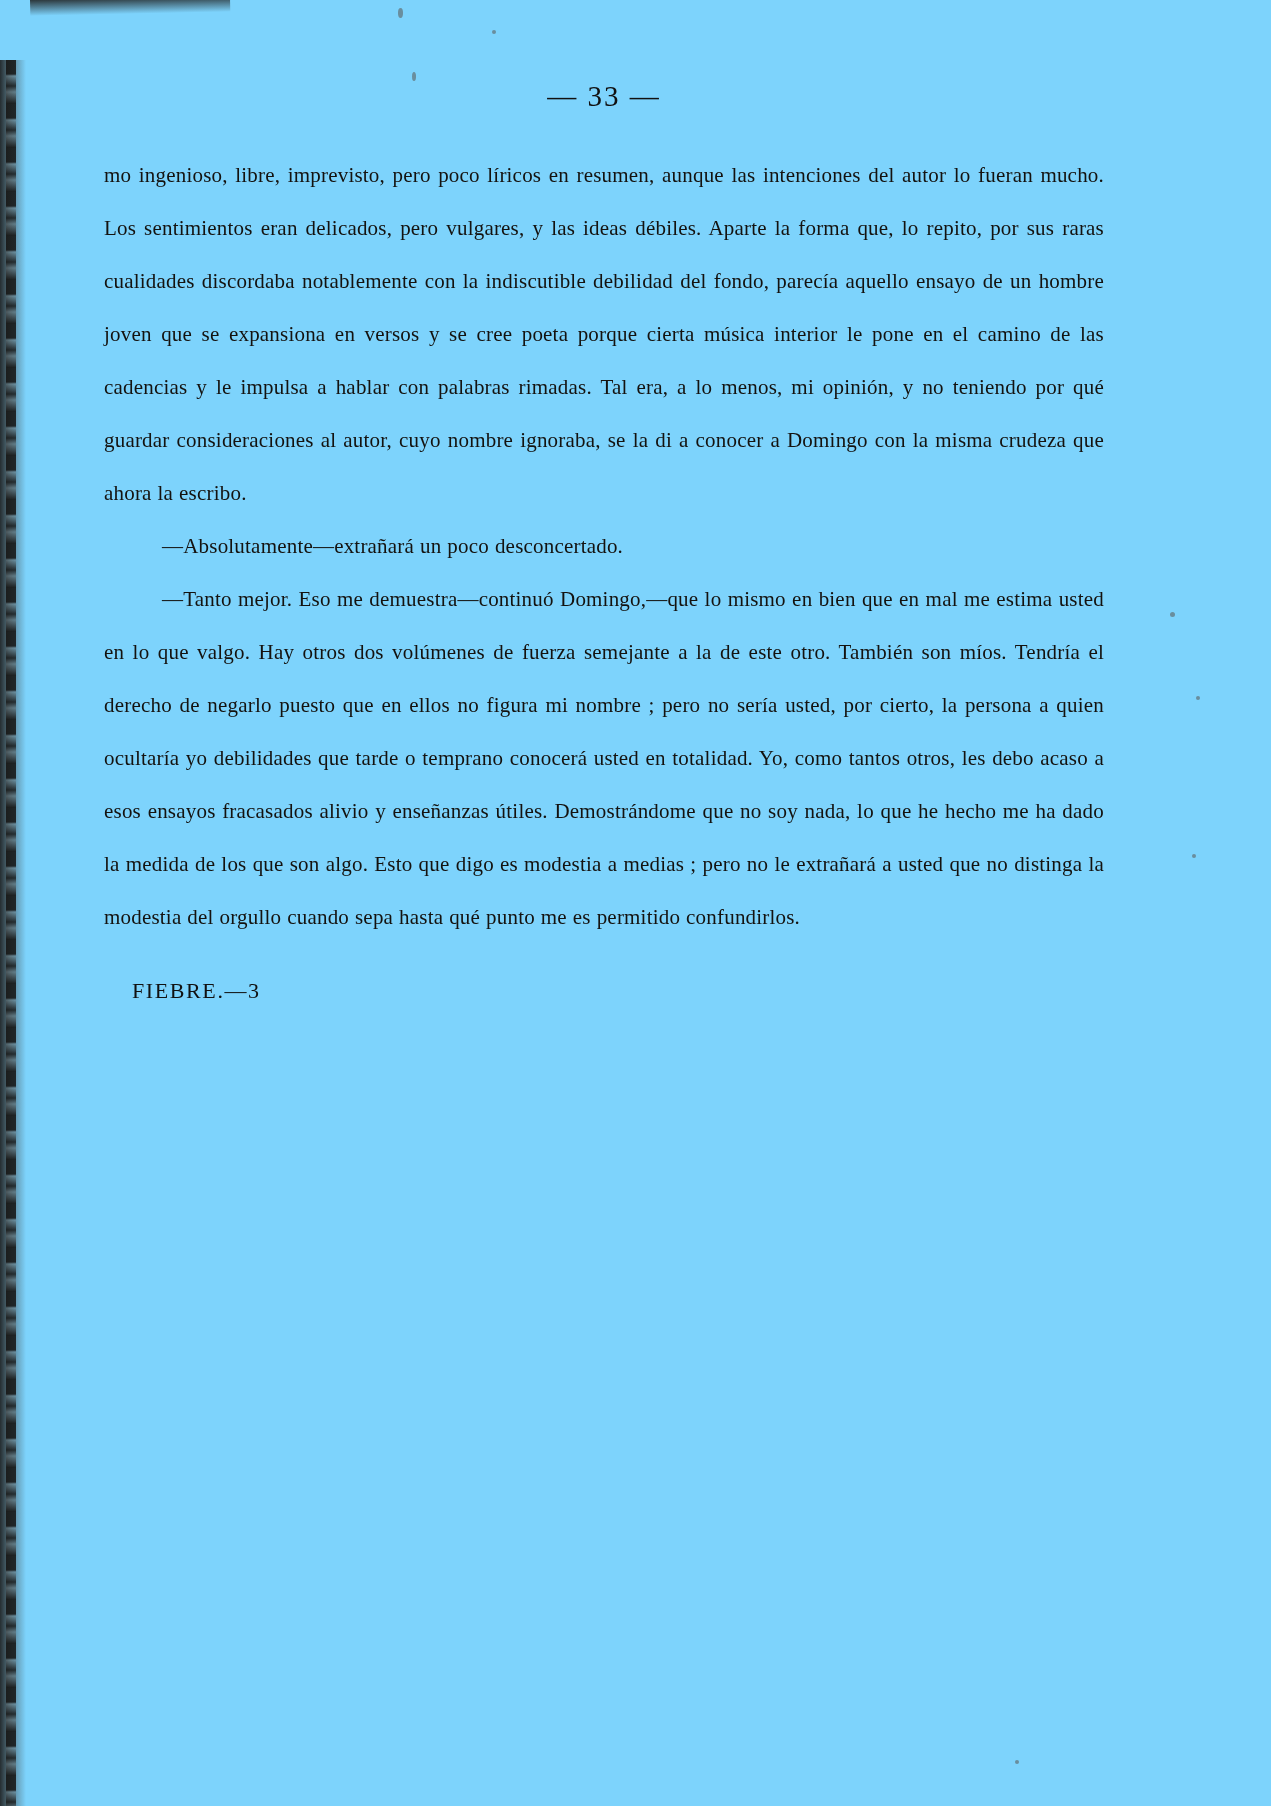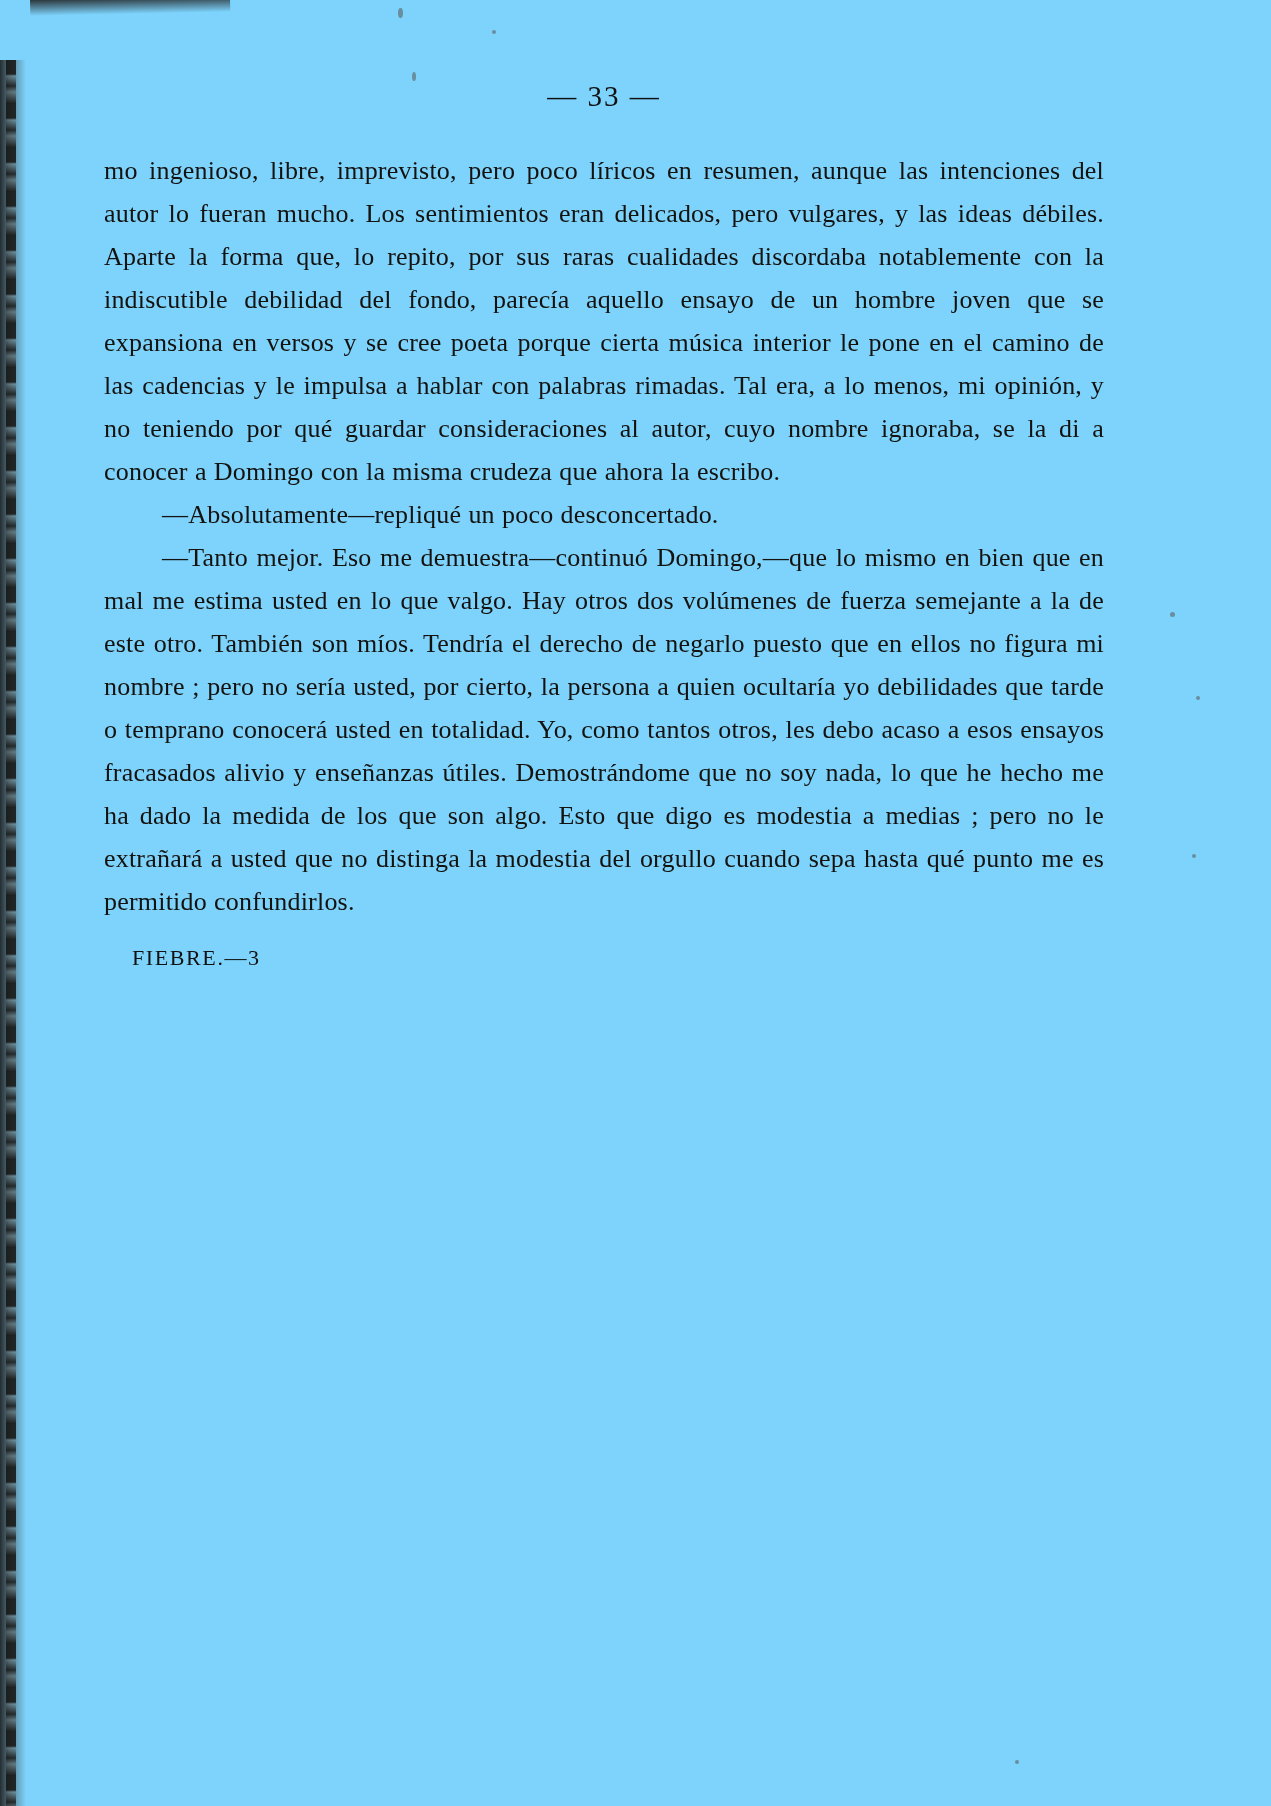--- a/index.html
+++ b/index.html
@@ -79,33 +79,33 @@
   .folio {
     text-align: center;
     font-size: 29px;
     letter-spacing: 2px;
     margin: 0 0 36px 0;
     font-family: "Liberation Serif", serif;
   }
 
   .body-text p {
     margin: 0;
-    font-size: 26px;
-    line-height: 43px;
+    font-size: 21px;
+    line-height: 53px;
     text-align: justify;
     text-justify: inter-word;
     letter-spacing: 0.2px;
     word-spacing: 0.5px;
   }
   .body-text p.indent {
     text-indent: 58px;
   }
 
   .signature {
-    margin-top: 22px;
+    margin-top: 34px;
     font-size: 22px;
     letter-spacing: 1.6px;
     font-variant: small-caps;
     padding-left: 28px;
   }
 
   
   .body-text {
     color: #14120f;
   }
@@ -125,20 +125,20 @@
   <div class="speck" style="left:1196px; top:696px; width:4px; height:4px;"></div>
   <div class="speck" style="left:1192px; top:854px; width:4px; height:4px;"></div>
   <div class="speck" style="left:1015px; top:1760px; width:4px; height:4px;"></div>
 
   <div class="content">
 
     <div class="folio">— 33 —</div>
 
     <div class="body-text">
       <p class="block">mo ingenioso, libre, imprevisto, pero poco líricos en resumen, aunque las intenciones del autor lo fueran mucho. Los sentimientos eran delicados, pero vulgares, y las ideas débiles. Aparte la forma que, lo repito, por sus raras cualidades discordaba notablemente con la indiscutible debilidad del fondo, parecía aquello ensayo de un hombre joven que se expansiona en versos y se cree poeta porque cierta música interior le pone en el camino de las cadencias y le impulsa a hablar con palabras rimadas. Tal era, a lo menos, mi opinión, y no teniendo por qué guardar consideraciones al autor, cuyo nombre ignoraba, se la di a conocer a Domingo con la misma crudeza que ahora la escribo.</p>
-      <p class="indent">—Absolutamente—repliqué un poco desconcertado.</p>
+      <p class="indent">—Absolutamente—extrañará un poco desconcertado.</p>
       <p class="indent">—Tanto mejor. Eso me demuestra—continuó Domingo,—que lo mismo en bien que en mal me estima usted en lo que valgo. Hay otros dos volúmenes de fuerza semejante a la de este otro. También son míos. Tendría el derecho de negarlo puesto que en ellos no figura mi nombre ; pero no sería usted, por cierto, la persona a quien ocultaría yo debilidades que tarde o temprano conocerá usted en totalidad. Yo, como tantos otros, les debo acaso a esos ensayos fracasados alivio y enseñanzas útiles. Demostrándome que no soy nada, lo que he hecho me ha dado la medida de los que son algo. Esto que digo es modestia a medias ; pero no le extrañará a usted que no distinga la modestia del orgullo cuando sepa hasta qué punto me es permitido confundirlos.</p>
     </div>
 
     <div class="signature">FIEBRE.—3</div>
 
   </div>
 </div>
 
 </body></html>

